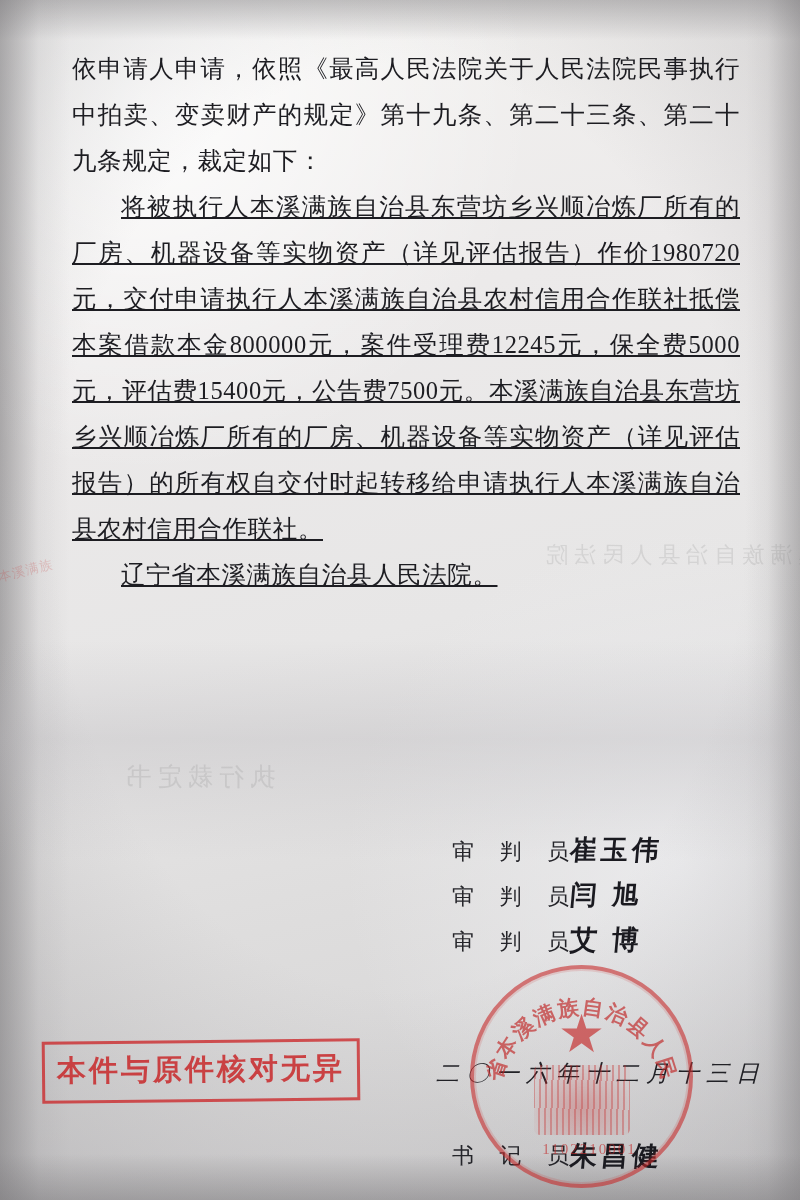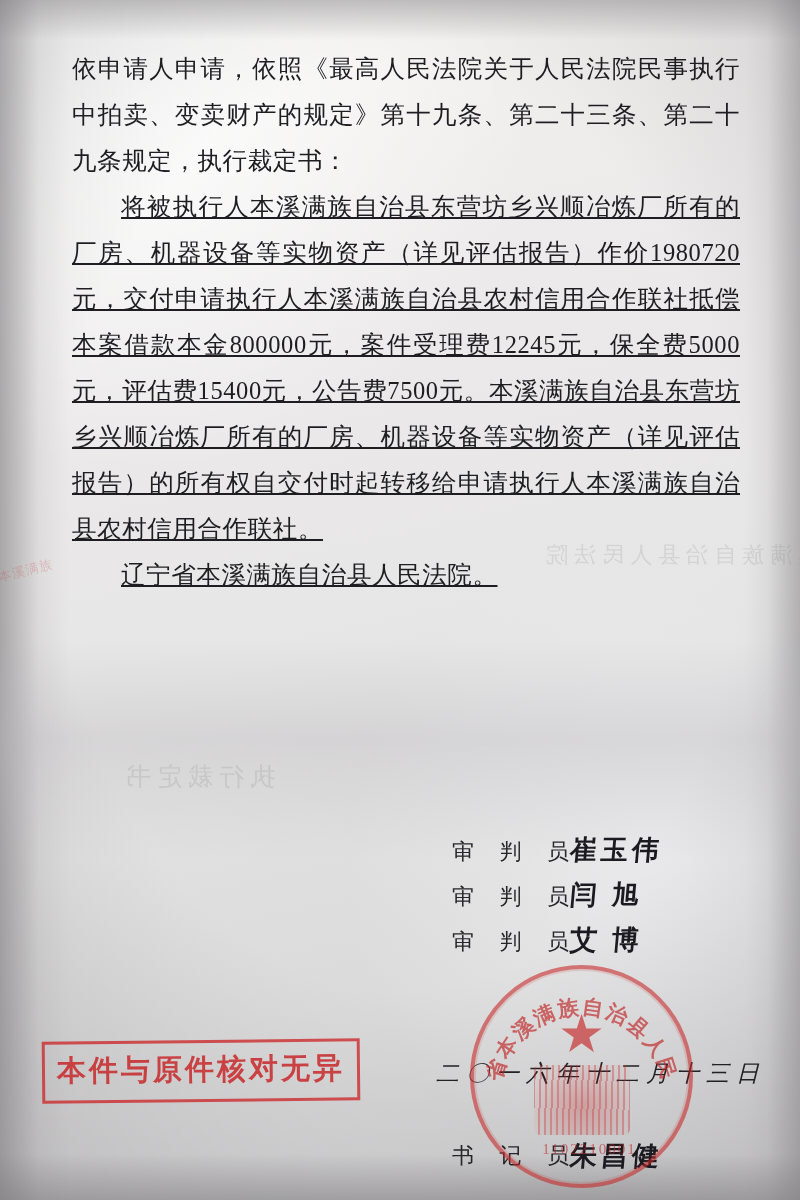--- a/index.html
+++ b/index.html
@@ -243,21 +243,21 @@
   <div class="shade bottom-dark"></div>
   <div class="shade mid-fold"></div>
   <div class="shade vign"></div>
 
   <div class="bleed" style="left:120px; top:760px;">执行裁定书</div>
   <div class="bleed" style="left:540px; top:540px; font-size:22px;">本溪满族自治县人民法院</div>
 
   <div class="smudge">本溪满族</div>
 
   <div class="doc-body">
-    <p class="para">依申请人申请，依照《最高人民法院关于人民法院民事执行中拍卖、变卖财产的规定》第十九条、第二十三条、第二十九条规定，执行裁定书：</p>
+    <p class="para">依申请人申请，依照《最高人民法院关于人民法院民事执行中拍卖、变卖财产的规定》第十九条、第二十三条、第二十九条规定，裁定如下：</p>
     <p class="para indent">将被执行人本溪满族自治县东营坊乡兴顺冶炼厂所有的厂房、机器设备等实物资产（详见评估报告）作价1980720元，交付申请执行人本溪满族自治县农村信用合作联社抵偿本案借款本金800000元，案件受理费12245元，保全费5000元，评估费15400元，公告费7500元。本溪满族自治县东营坊乡兴顺冶炼厂所有的厂房、机器设备等实物资产（详见评估报告）的所有权自交付时起转移给申请执行人本溪满族自治县农村信用合作联社。</p>
     <p class="para indent gap-para">辽宁省本溪满族自治县人民法院。</p>
   </div>
 
   <div class="sig-block">
     <div class="sig-row">
       <span class="sig-role">审 判 员</span>
       <span class="sig-name">崔玉伟</span>
     </div>
     <div class="sig-row">

